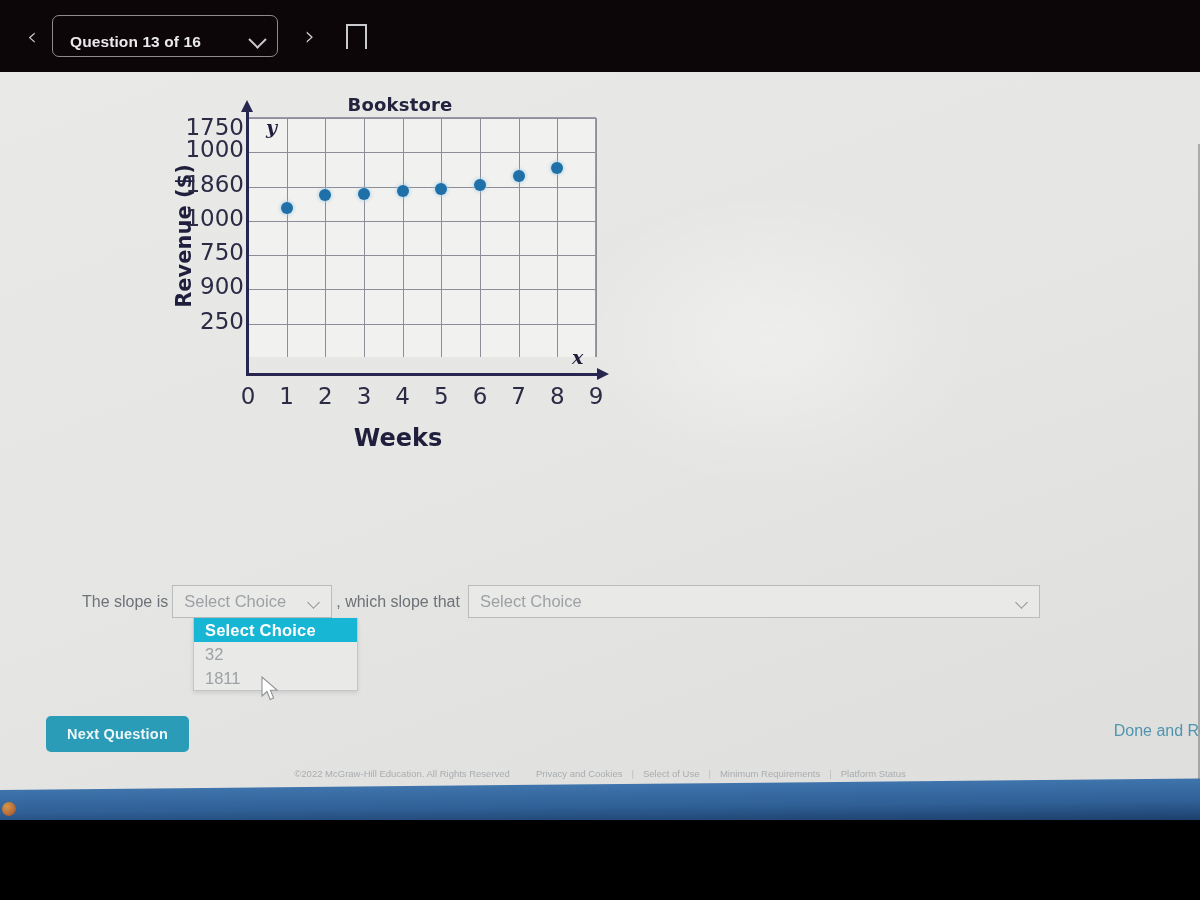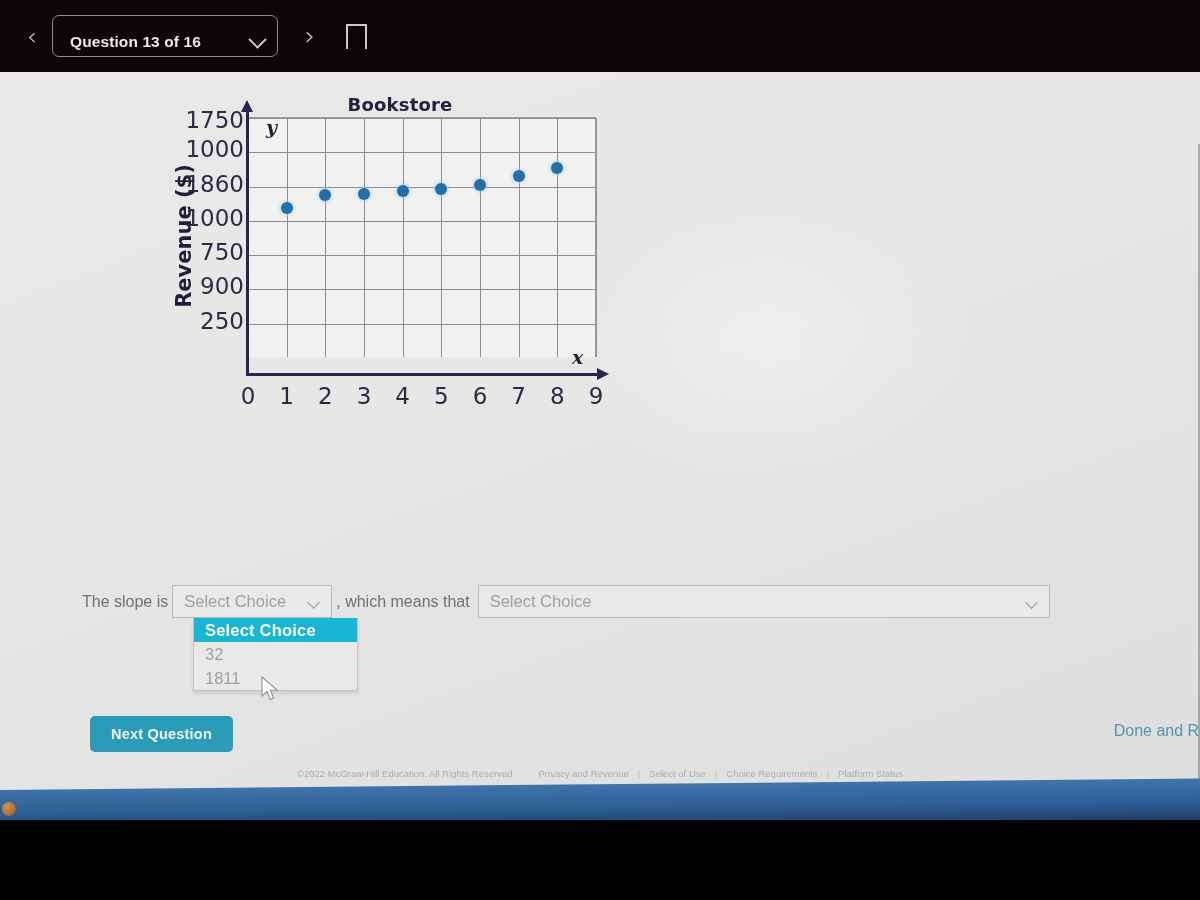--- a/index.html
+++ b/index.html
@@ -347,21 +347,20 @@
     background: #2b9cb8;
     border-radius: 5px;
     color: #eef6f8;
     font-size: 14.5px;
     font-weight: bold;
     display: flex;
     align-items: center;
     justify-content: center;
     letter-spacing: .2px;
     filter: blur(.25px);
-    margin-left: 44px;
   }
   .done-review {
     position: absolute;
     right: -16px; top: 650px;
     font-size: 16px;
     color: #4f95b0;
     white-space: nowrap;
     filter: blur(.25px);
   }
 
@@ -430,20 +429,21 @@
 
     <div class="bookmark"></div>
   </div>
 
   <div class="page">
     <div class="page-sheen"></div>
 
     <div class="chart-wrap">
       <div class="chart-title">Bookstore</div>
       <div class="ylabel">Revenue ($)</div>
+      <div class="xlabel">Weeks</div>
 
       <div class="plot" id="plot">
           <div class="gl-h" style="top: 205.714px;"></div>
           <div class="gl-h" style="top: 171.429px;"></div>
           <div class="gl-h" style="top: 137.143px;"></div>
           <div class="gl-h" style="top: 102.857px;"></div>
           <div class="gl-h" style="top: 68.5714px;"></div>
           <div class="gl-h" style="top: 34.2857px;"></div>
           <div class="gl-h" style="top: 0px;"></div>
           <div class="gl-v" style="left: 0px;"></div>
@@ -464,21 +464,21 @@
       <div class="axis-letter" style="left:146px; top:22px;">y</div>
       <div class="axis-letter" style="left:452px; top:252px;">x</div>
 
       <div class="ytick-col" id="yticks">
           <div class="ytick" style="top: 213.714px;">250</div>
           <div class="ytick" style="top: 179.429px;">900</div>
           <div class="ytick" style="top: 145.143px;">750</div>
           <div class="ytick" style="top: 110.857px;">1000</div>
           <div class="ytick" style="top: 76.5714px;">1860</div>
           <div class="ytick" style="top: 42.2857px;">1000</div>
-          <div class="ytick" style="top: 13px;">1750</div>
+          <div class="ytick" style="top: 20px;">1750</div>
         </div>
       <div id="xticks">
           <div class="xtick" style="left: 113px; top: 289px;">0</div>
           <div class="xtick" style="left: 151.667px; top: 289px;">1</div>
           <div class="xtick" style="left: 190.333px; top: 289px;">2</div>
           <div class="xtick" style="left: 229px; top: 289px;">3</div>
           <div class="xtick" style="left: 267.667px; top: 289px;">4</div>
           <div class="xtick" style="left: 306.333px; top: 289px;">5</div>
           <div class="xtick" style="left: 345px; top: 289px;">6</div>
           <div class="xtick" style="left: 383.667px; top: 289px;">7</div>
@@ -497,21 +497,21 @@
         </div>
     </div>
 
 
     <div class="arow">
       <span>The slope is</span>
       <div class="sel sel-small">
         <span>Select Choice</span>
         <span class="caret"></span>
       </div>
-      <span>, which means that</span>
+      <span>, which slope that</span>
       <div class="sel sel-big">
         <span>Select Choice</span>
         <span class="caret"></span>
       </div>
     </div>
 
     <div class="dropdown" id="dropdown">
         <div class="dd-item sel-opt" style="background: rgb(23, 182, 212);">Select Choice</div>
         <div class="dd-item">32</div>
         <div class="dd-item">1811</div>
@@ -522,25 +522,25 @@
         <path d="M1 1 L1 20 L6 15.5 L9.2 23.5 L12.6 22 L9.4 14.3 L16 14 Z" fill="#ffffff" stroke="#8f9396" stroke-width="1.1"></path>
       </svg>
     </div>
 
     <div class="btn-next">Next Question</div>
     <div class="done-review">Done and Rev</div>
 
     <div class="pfooter">
       <span>©2022 McGraw-Hill Education. All Rights Reserved</span>
       <span class="links" id="footer-links">
-          <span>Privacy and Revenue</span>
+          <span>Privacy and Cookies</span>
           <span class="divider">|</span>
           <span>Select of Use</span>
           <span class="divider">|</span>
-          <span>Choice Requirements</span>
+          <span>Minimum Requirements</span>
           <span class="divider">|</span>
           <span>Platform Status</span>
         </span>
     </div>
 
     <div class="right-dark"></div>
   </div>
 
   <div class="taskbar">
     <div class="taskbar-orb"></div>

